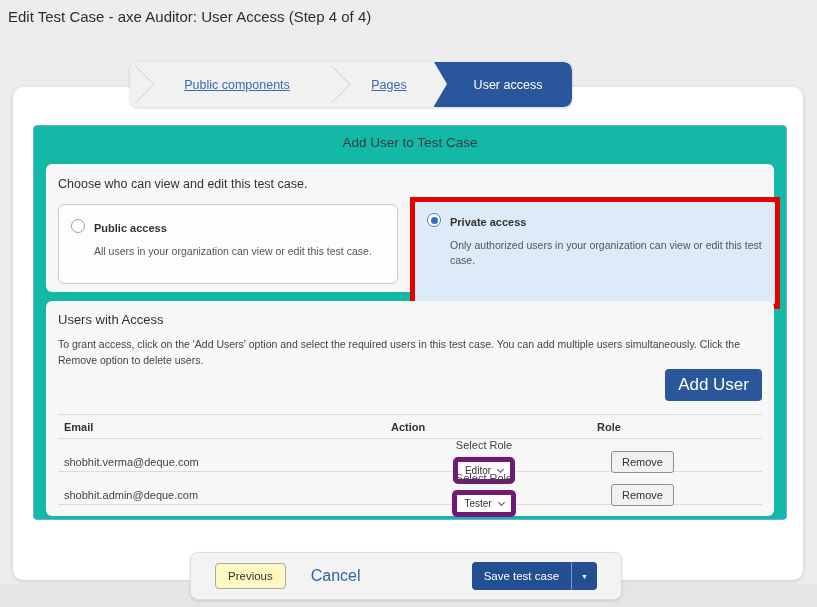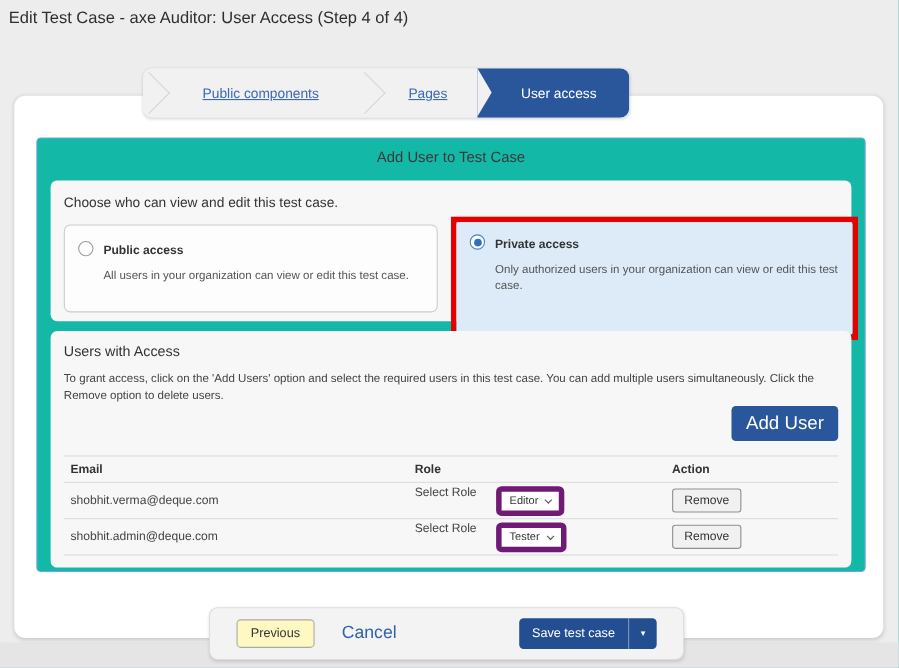--- a/index.html
+++ b/index.html
@@ -68,21 +68,21 @@
                   font-family:inherit; cursor:pointer; }
 
   .table { position:absolute; left:12px; right:12px; top:113px; border-top:1px solid #dcdcdc; }
   .trow { display:grid; grid-template-columns:313px 220px 1fr; align-items:center;
           border-bottom:1px solid #dcdcdc; }
   .thead { height:24px; }
   .thead .cell { font-size:11px; font-weight:bold; color:#333; }
   .tdata { height:33px; }
   .cell { padding-left:6px; font-size:11px; color:#444; }
   .cell.c3 { padding-left:20px; }
-  .role-cell { display:flex; gap:18px; }
+  .role-cell { display:flex; align-items:center; gap:6px;flex-direction:column; }
   .role-select { display:inline-flex; align-items:center; gap:7px; background:#fff;
                  border:5px solid #701a75; border-radius:5px; padding:3px 7px;
                  font-size:10px; color:#333; cursor:pointer; }
   .chev { width:5px; height:5px; border-right:1px solid #555; border-bottom:1px solid #555;
           transform:rotate(45deg); margin-top:-2px; }
   .remove-btn { background:#f1f1f1; border:1px solid #8f8f8f; border-radius:3px;
                 font-size:11px; color:#333; padding:4px 10px; font-family:inherit; cursor:pointer; }
 
   
   .footer-bar { position:absolute; left:190px; top:552px; width:432px; height:48px;
@@ -149,22 +149,22 @@
     </div>
 
     <div class="section sec-users">
       <div class="sec-users-title">Users with Access</div>
       <div class="instructions">To grant access, click on the 'Add Users' option and select the required users in this test case. You can add multiple users simultaneously. Click the Remove option to delete users.</div>
       <button class="add-user-btn">Add User</button>
 
       <div class="table">
         <div class="trow thead">
           <div class="cell">Email</div>
+          <div class="cell c3">Action</div>
           <div class="cell">Role</div>
-          <div class="cell c3">Action</div>
         </div>
 
         <div class="trow tdata">
           <div class="cell">shobhit.verma@deque.com</div>
           <div class="cell role-cell">
             <span>Select Role</span>
             <span class="role-select">
               <span>Editor</span>
               <span class="chev"></span>
             </span>

